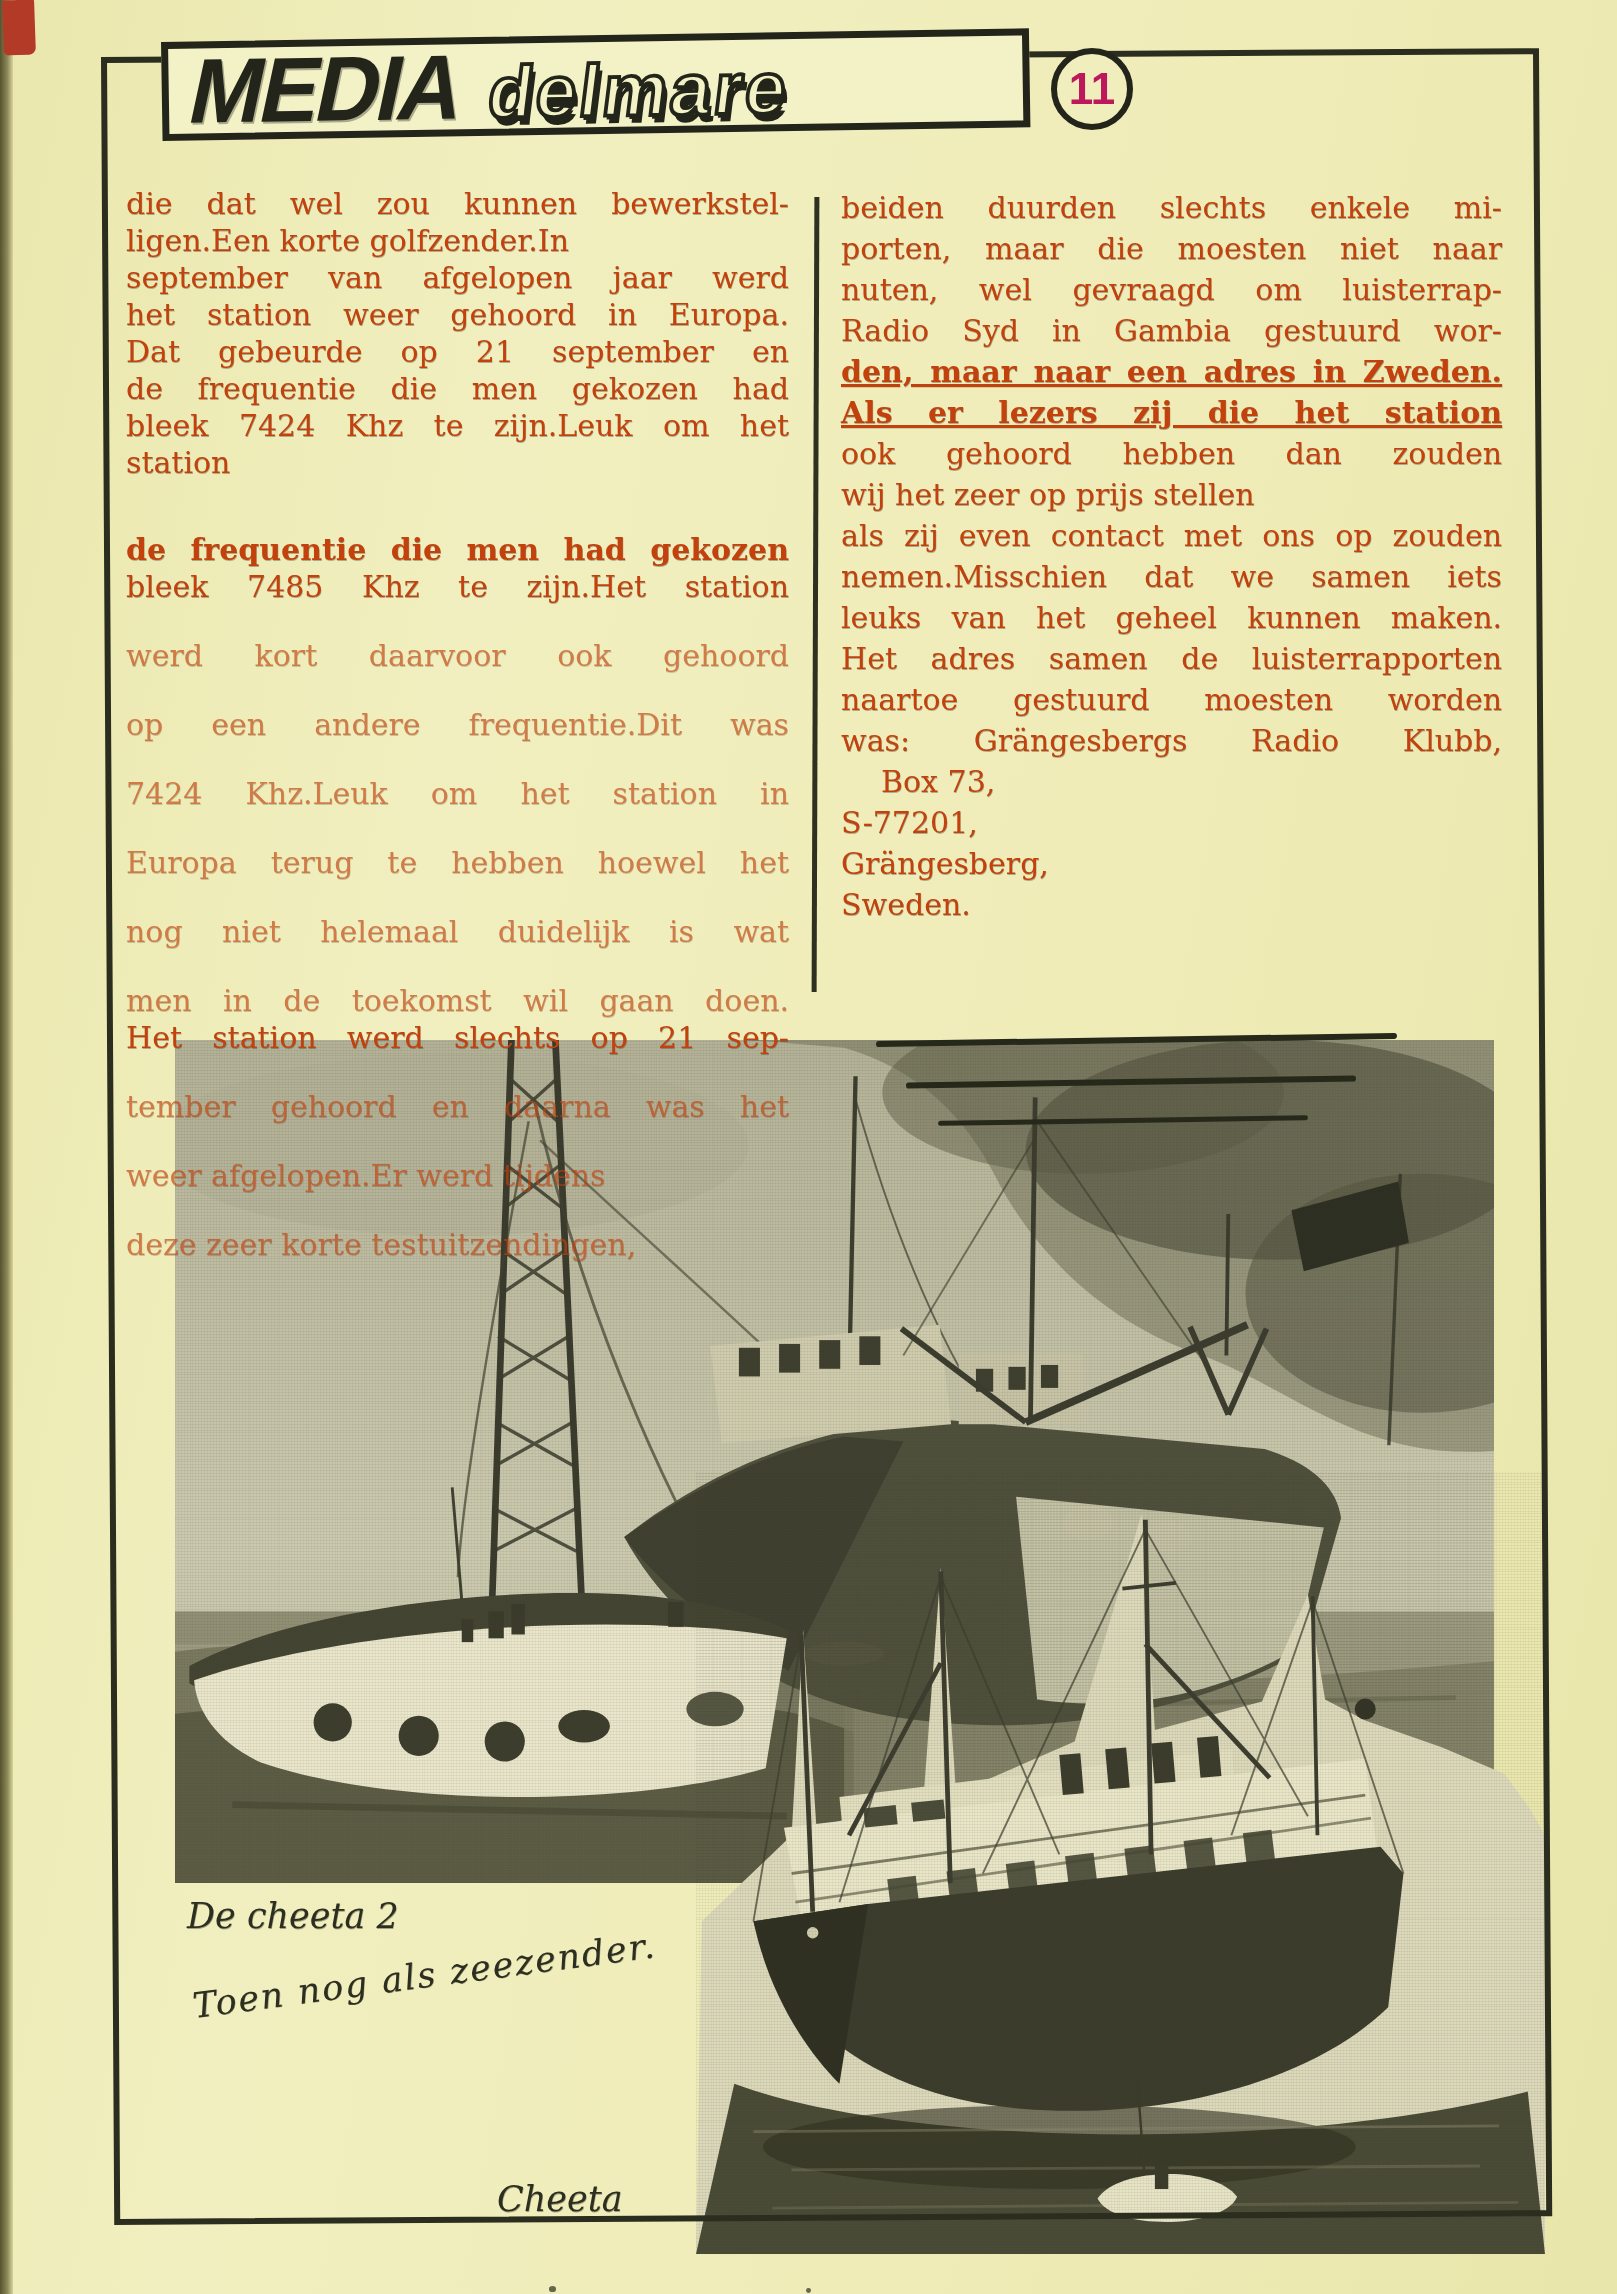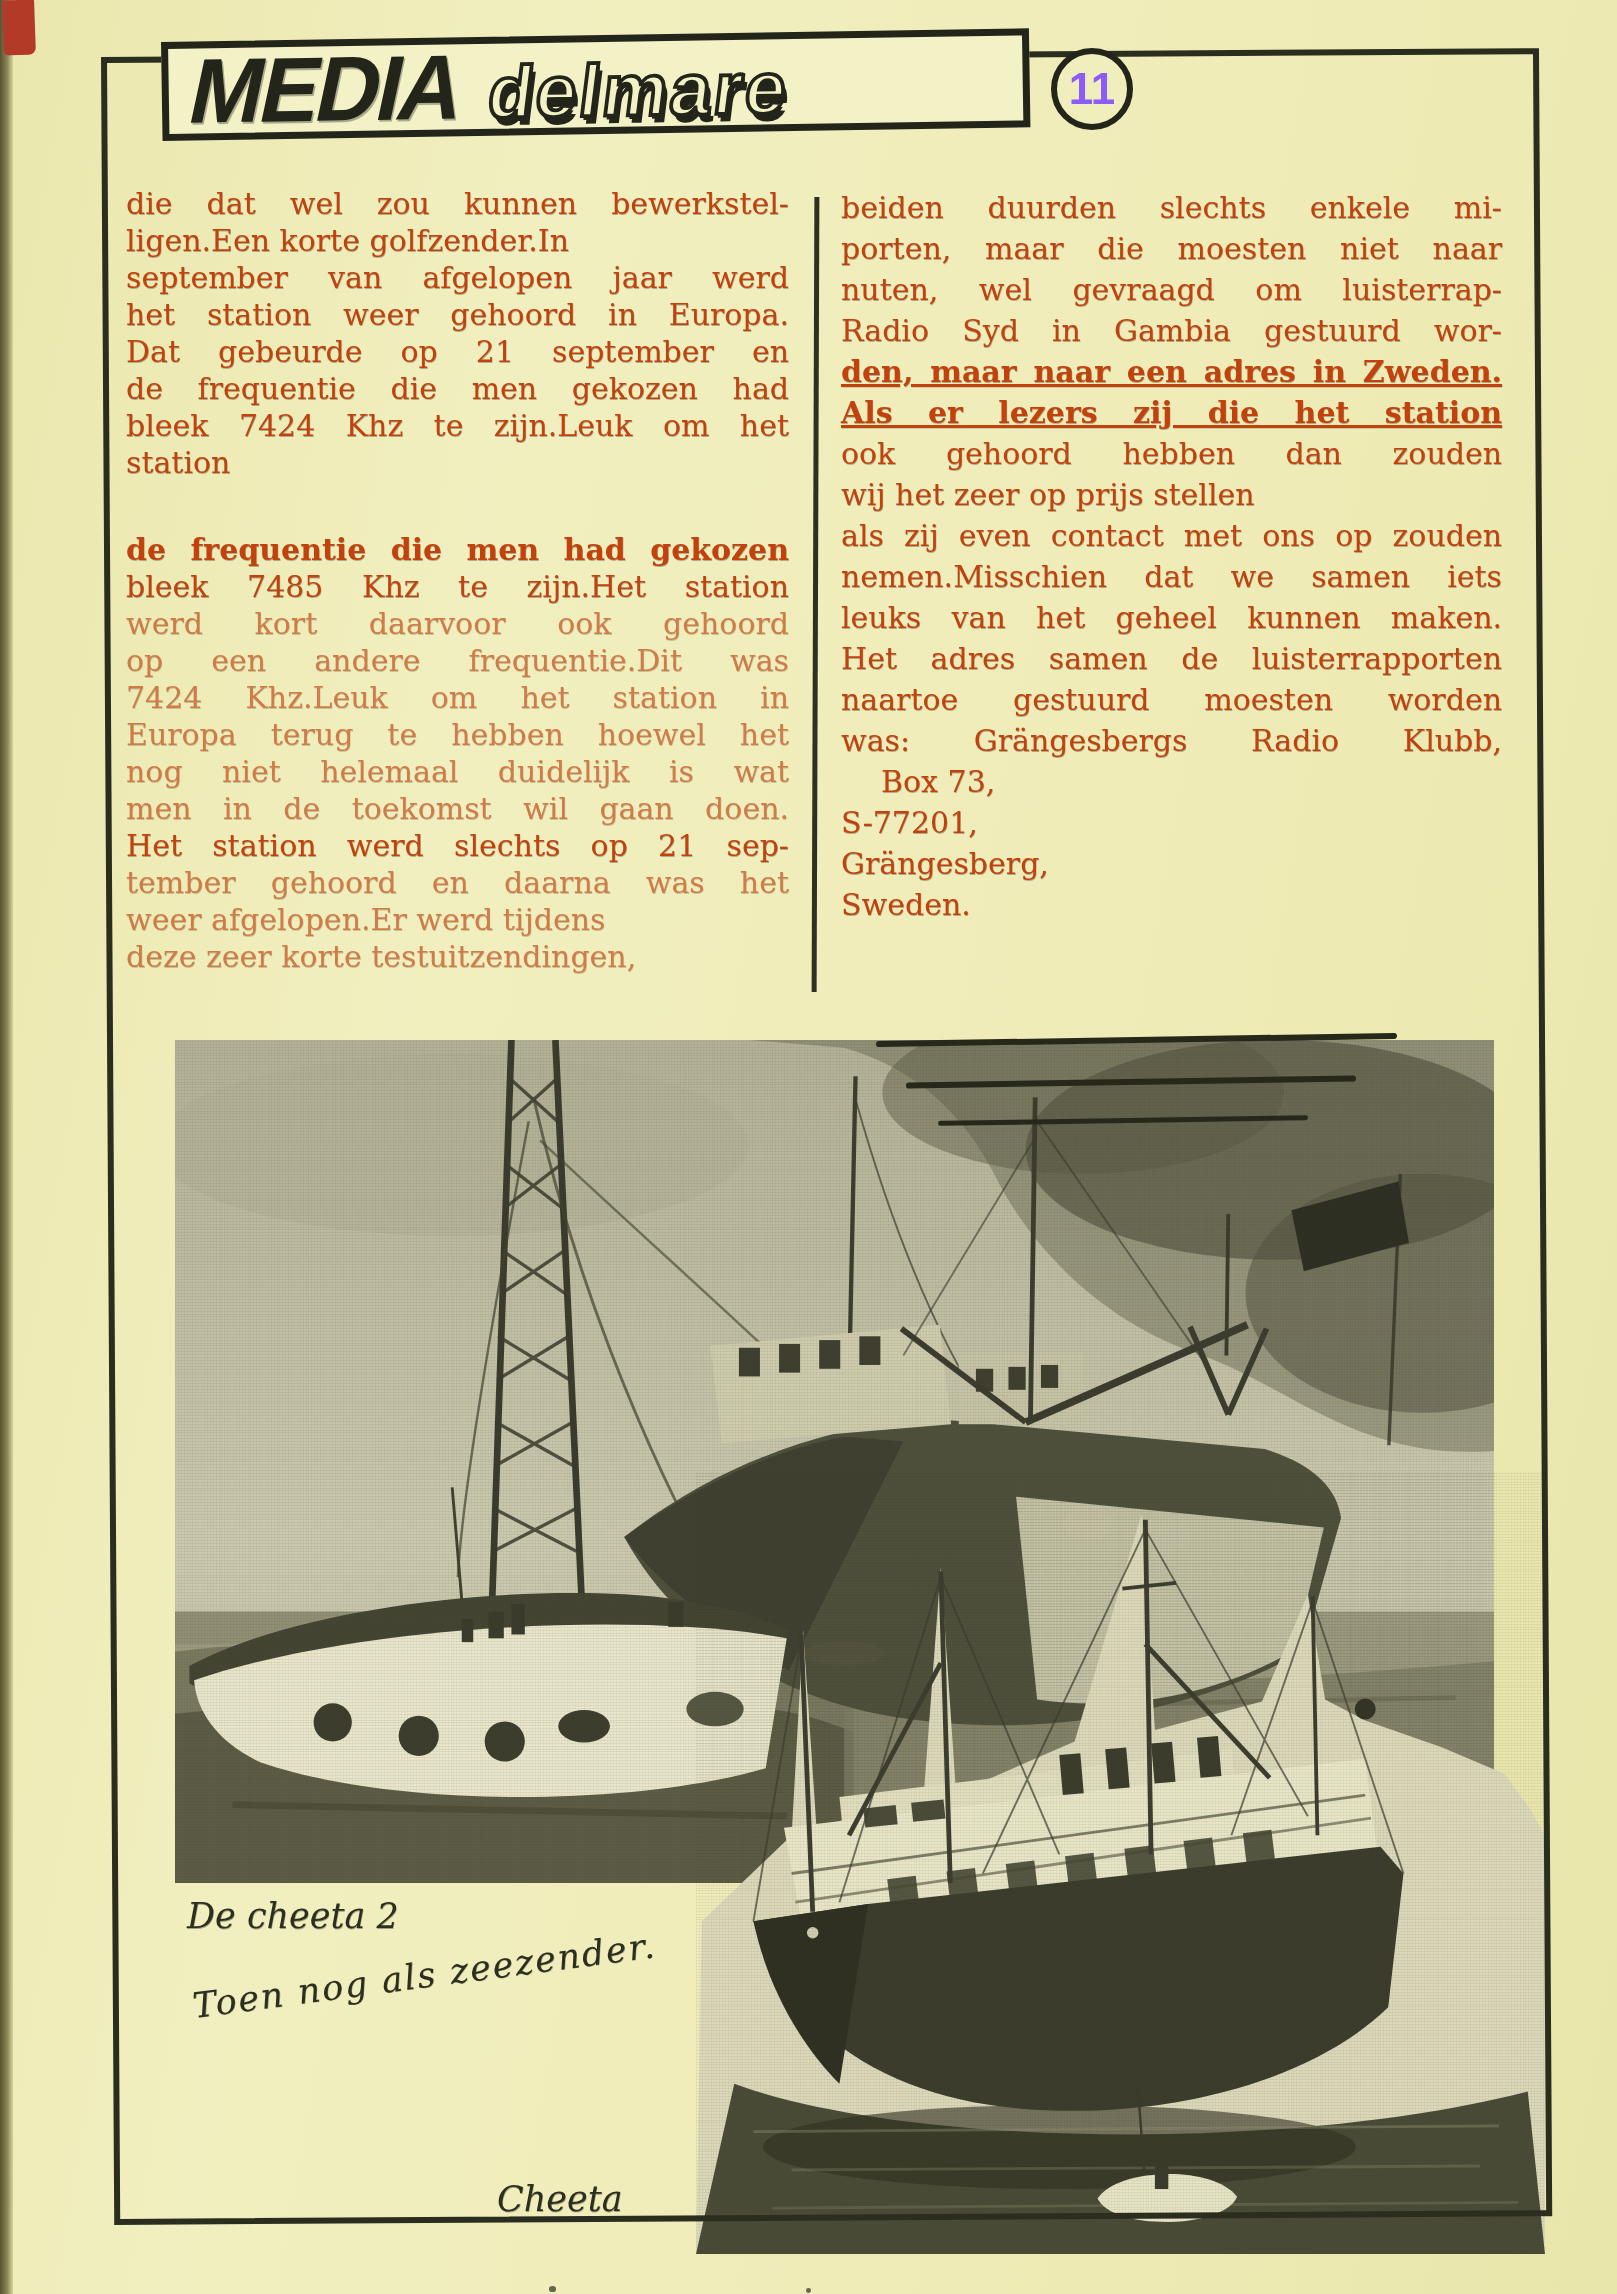--- a/index.html
+++ b/index.html
@@ -27,28 +27,28 @@
   .logo-primary{font-family:"Liberation Sans",sans-serif;font-weight:bold;font-size:88px;
     color:#23251b;letter-spacing:-2.9px;transform:skewX(-13deg) scaleY(1.04);
     text-shadow:1.9px 1.9px 0 rgba(35,37,27,.35);line-height:1;}
   .logo-secondary{font-family:"Liberation Sans",sans-serif;font-weight:bold;font-size:73px;
     margin-left:29px;letter-spacing:2.9px;line-height:1;transform:skewX(-8deg) translateY(5.7px);
     color:#f3f1c6;-webkit-text-stroke:3.8px #23251b;
     text-shadow:4.8px 7.6px 0 #23251b,1.9px 3.8px 0 #23251b;}
   .page-badge{left:1051px;top:48px;width:82px;height:82px;border:6.7px solid #23251b;
     border-radius:50%;background:#f0eebd;z-index:8;display:flex;align-items:center;
     justify-content:center;font-family:"Liberation Sans",sans-serif;font-weight:bold;
-    font-size:44px;color:#8b5cf6;box-sizing:border-box;}
+    font-size:44px;color:#be185d;box-sizing:border-box;}
 
   
   .col{z-index:3;color:#c2410c;}
   .col .tline{font-size:30px;line-height:37px;text-shadow:0.5px 0.5px 0 rgba(51,53,42,.35);}
   .col.right .tline{line-height:41px;}
   .tline.just{text-align:justify;text-align-last:justify;}
-  .tline.faint{opacity:.66;}
+  .tline.faint{opacity:.66;margin-top:32px;}
   .tline.bold{font-weight:bold;text-decoration:underline;}
   .tline.ind{padding-left:40px;}
   .tline.gap{margin-top:50px;font-weight:bold;}
   .col.left{left:126px;top:185px;width:663px;}
   .col.right{left:841px;top:187px;width:661px;}
   .vrule{left:813px;top:197px;width:4.8px;height:795px;background:#2e3022;
     transform:rotate(.2deg);z-index:3;}
   .hand-line{height:5.7px;background:#26281a;border-radius:2.9px;z-index:3;}
 
   

